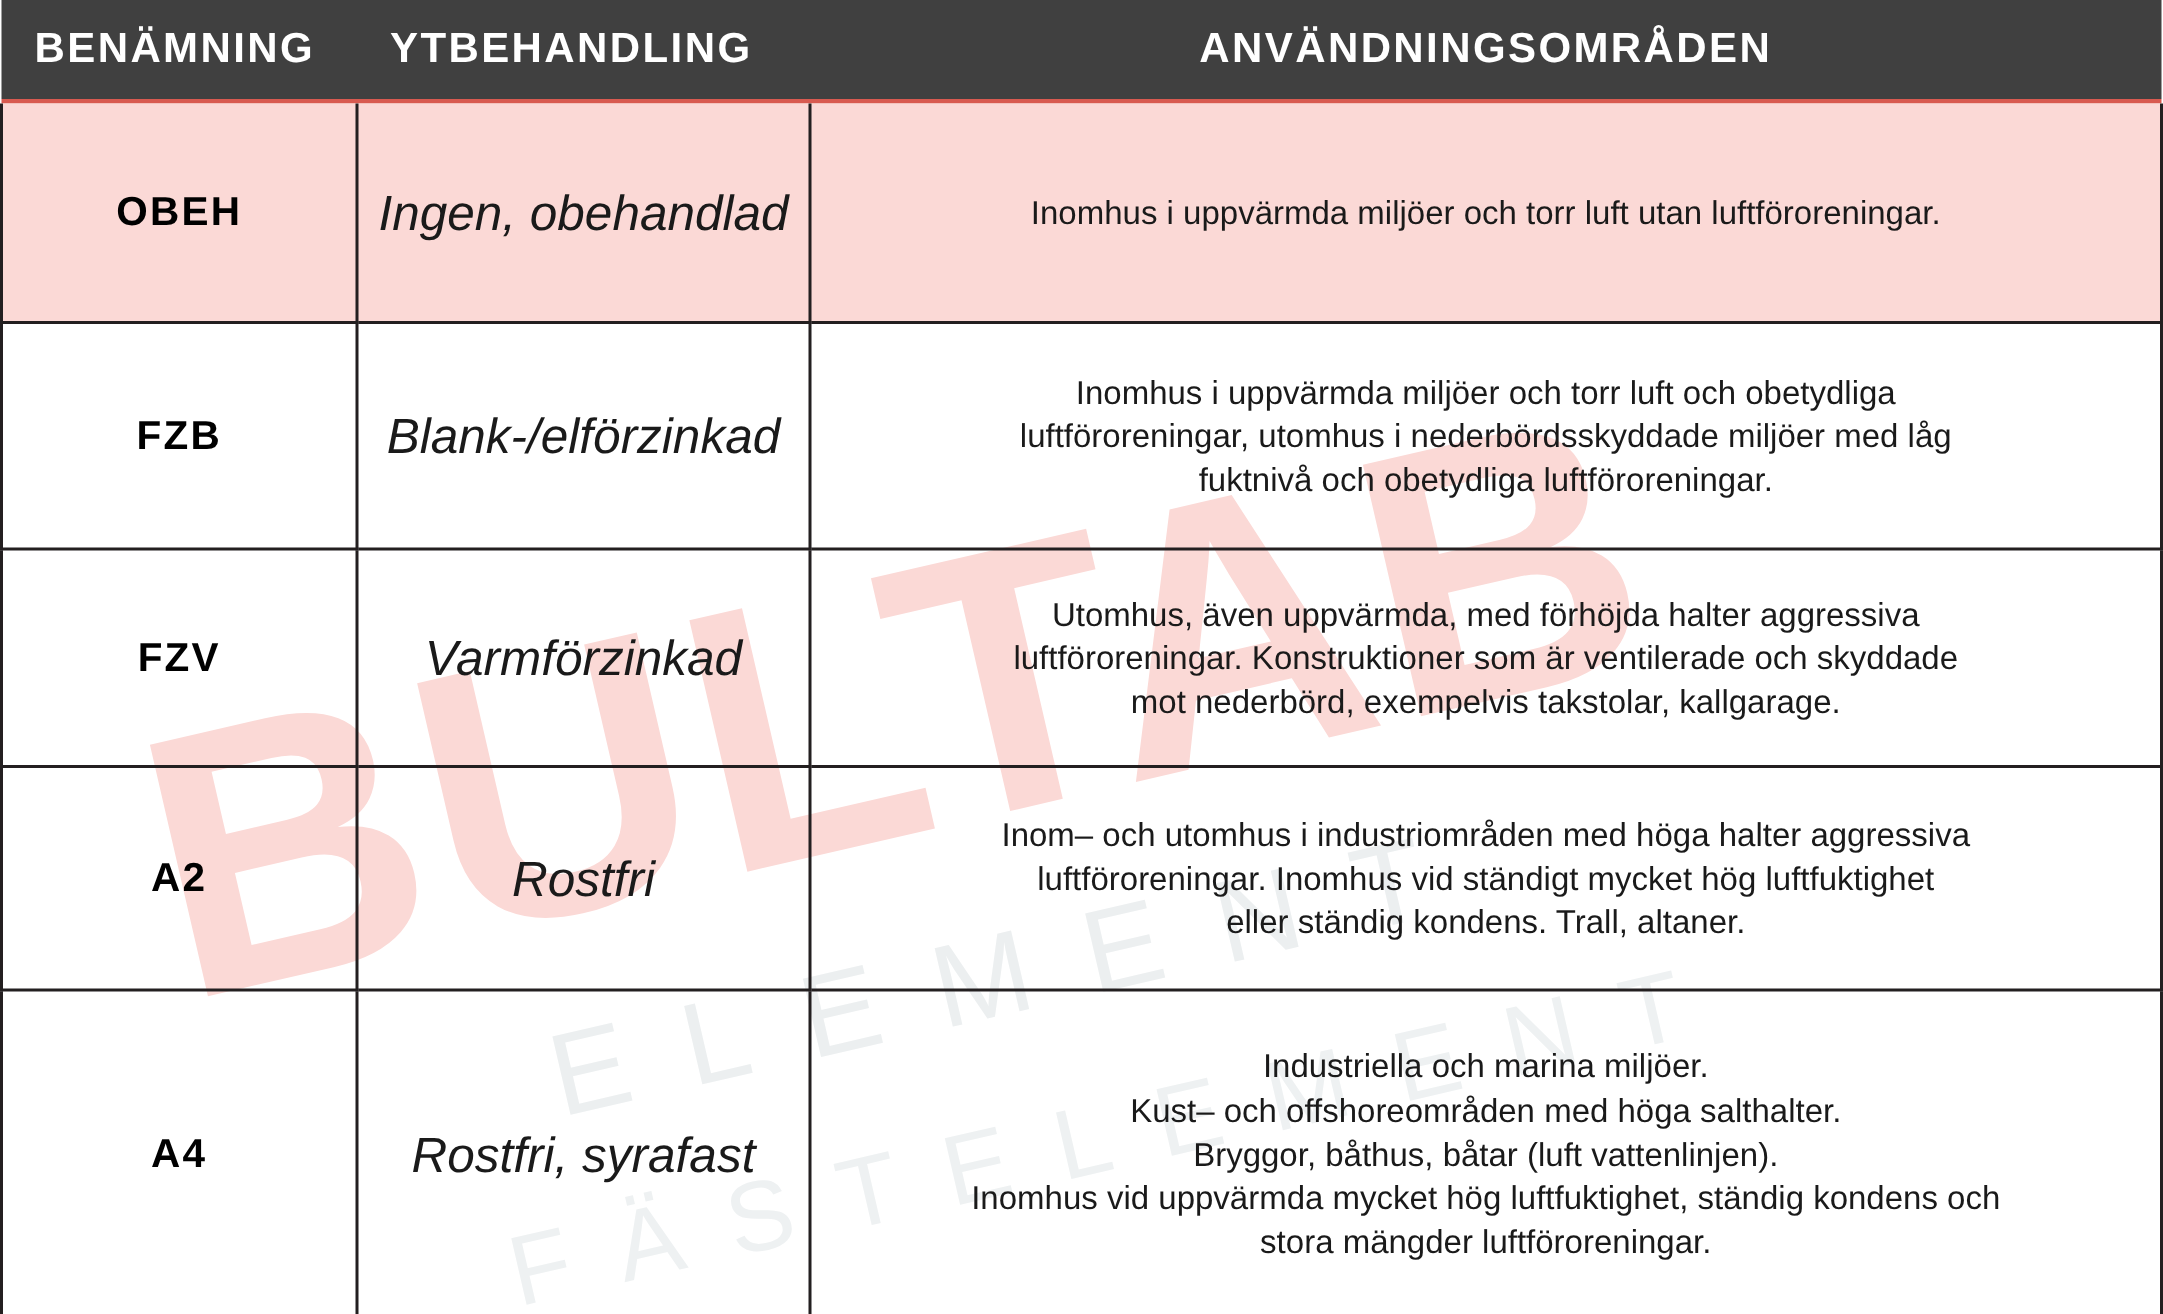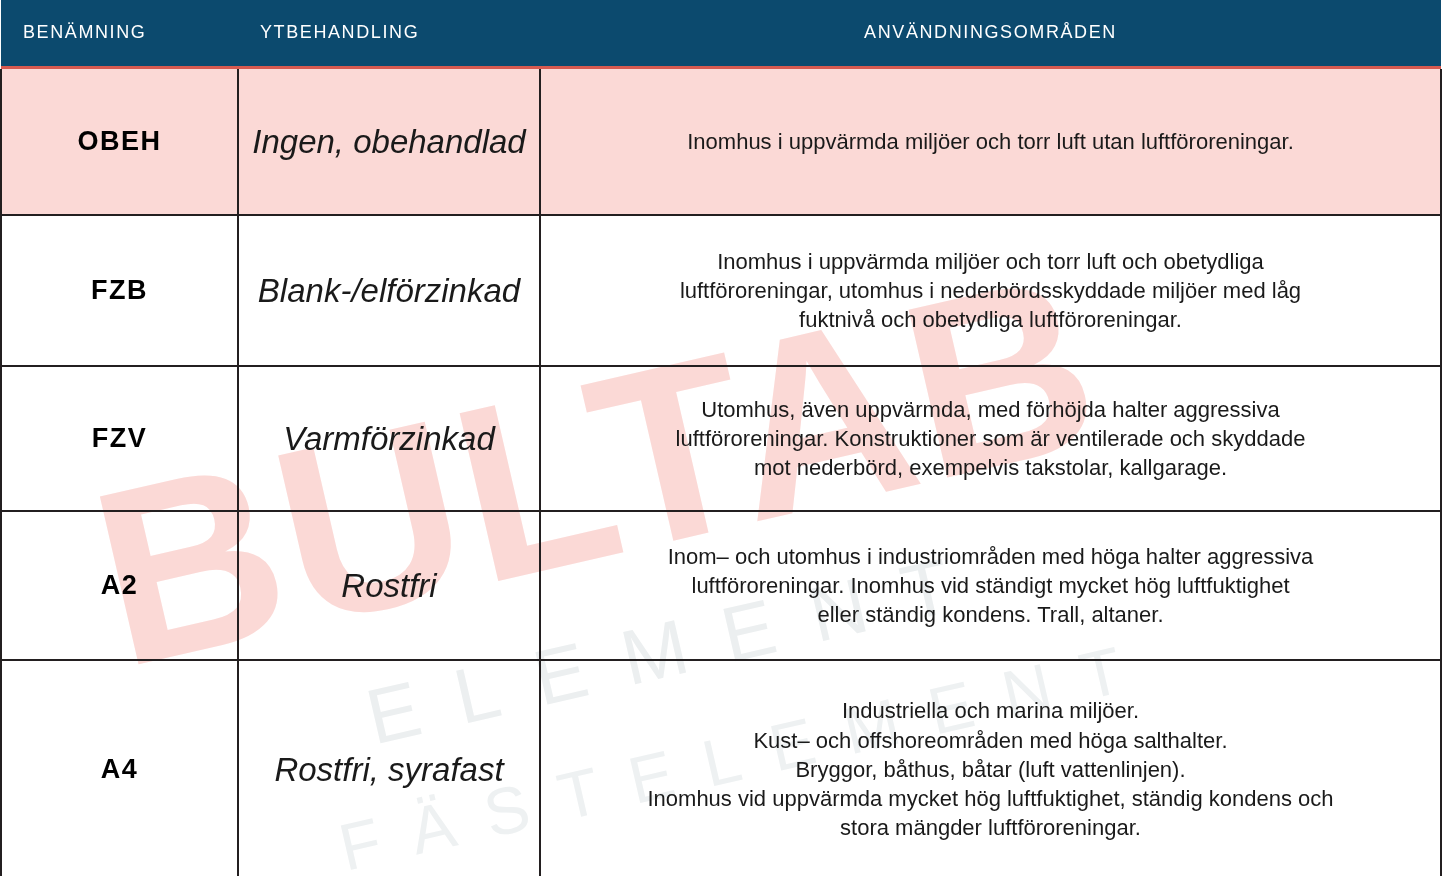--- a/index.html
+++ b/index.html
@@ -72,24 +72,24 @@
   table.st-grid {
     position: relative;
     z-index: 1;
     width: 1442px;
     height: 876px;
     border-collapse: collapse;
     table-layout: fixed;
   }
 
   thead th {
-    background: #0c4a6e;
+    background: #404040;
     color: #ffffff;
-    font-size: 18px;
-    font-weight: 400;
+    font-size: 28px;
+    font-weight: 700;
     letter-spacing: 1.6px;
     height: 66px;
     padding: 0 0 2px 0;
     border: none;
     vertical-align: middle;
     font-family: "Liberation Sans", sans-serif;
   }
   thead th.h-benamning { text-align: left;  padding-left: 22px; }
   thead th.h-ytbehandling { text-align: left;  padding-left: 22px; margin-top: 44px; }
   thead th.h-anvandning { text-align: center; }

